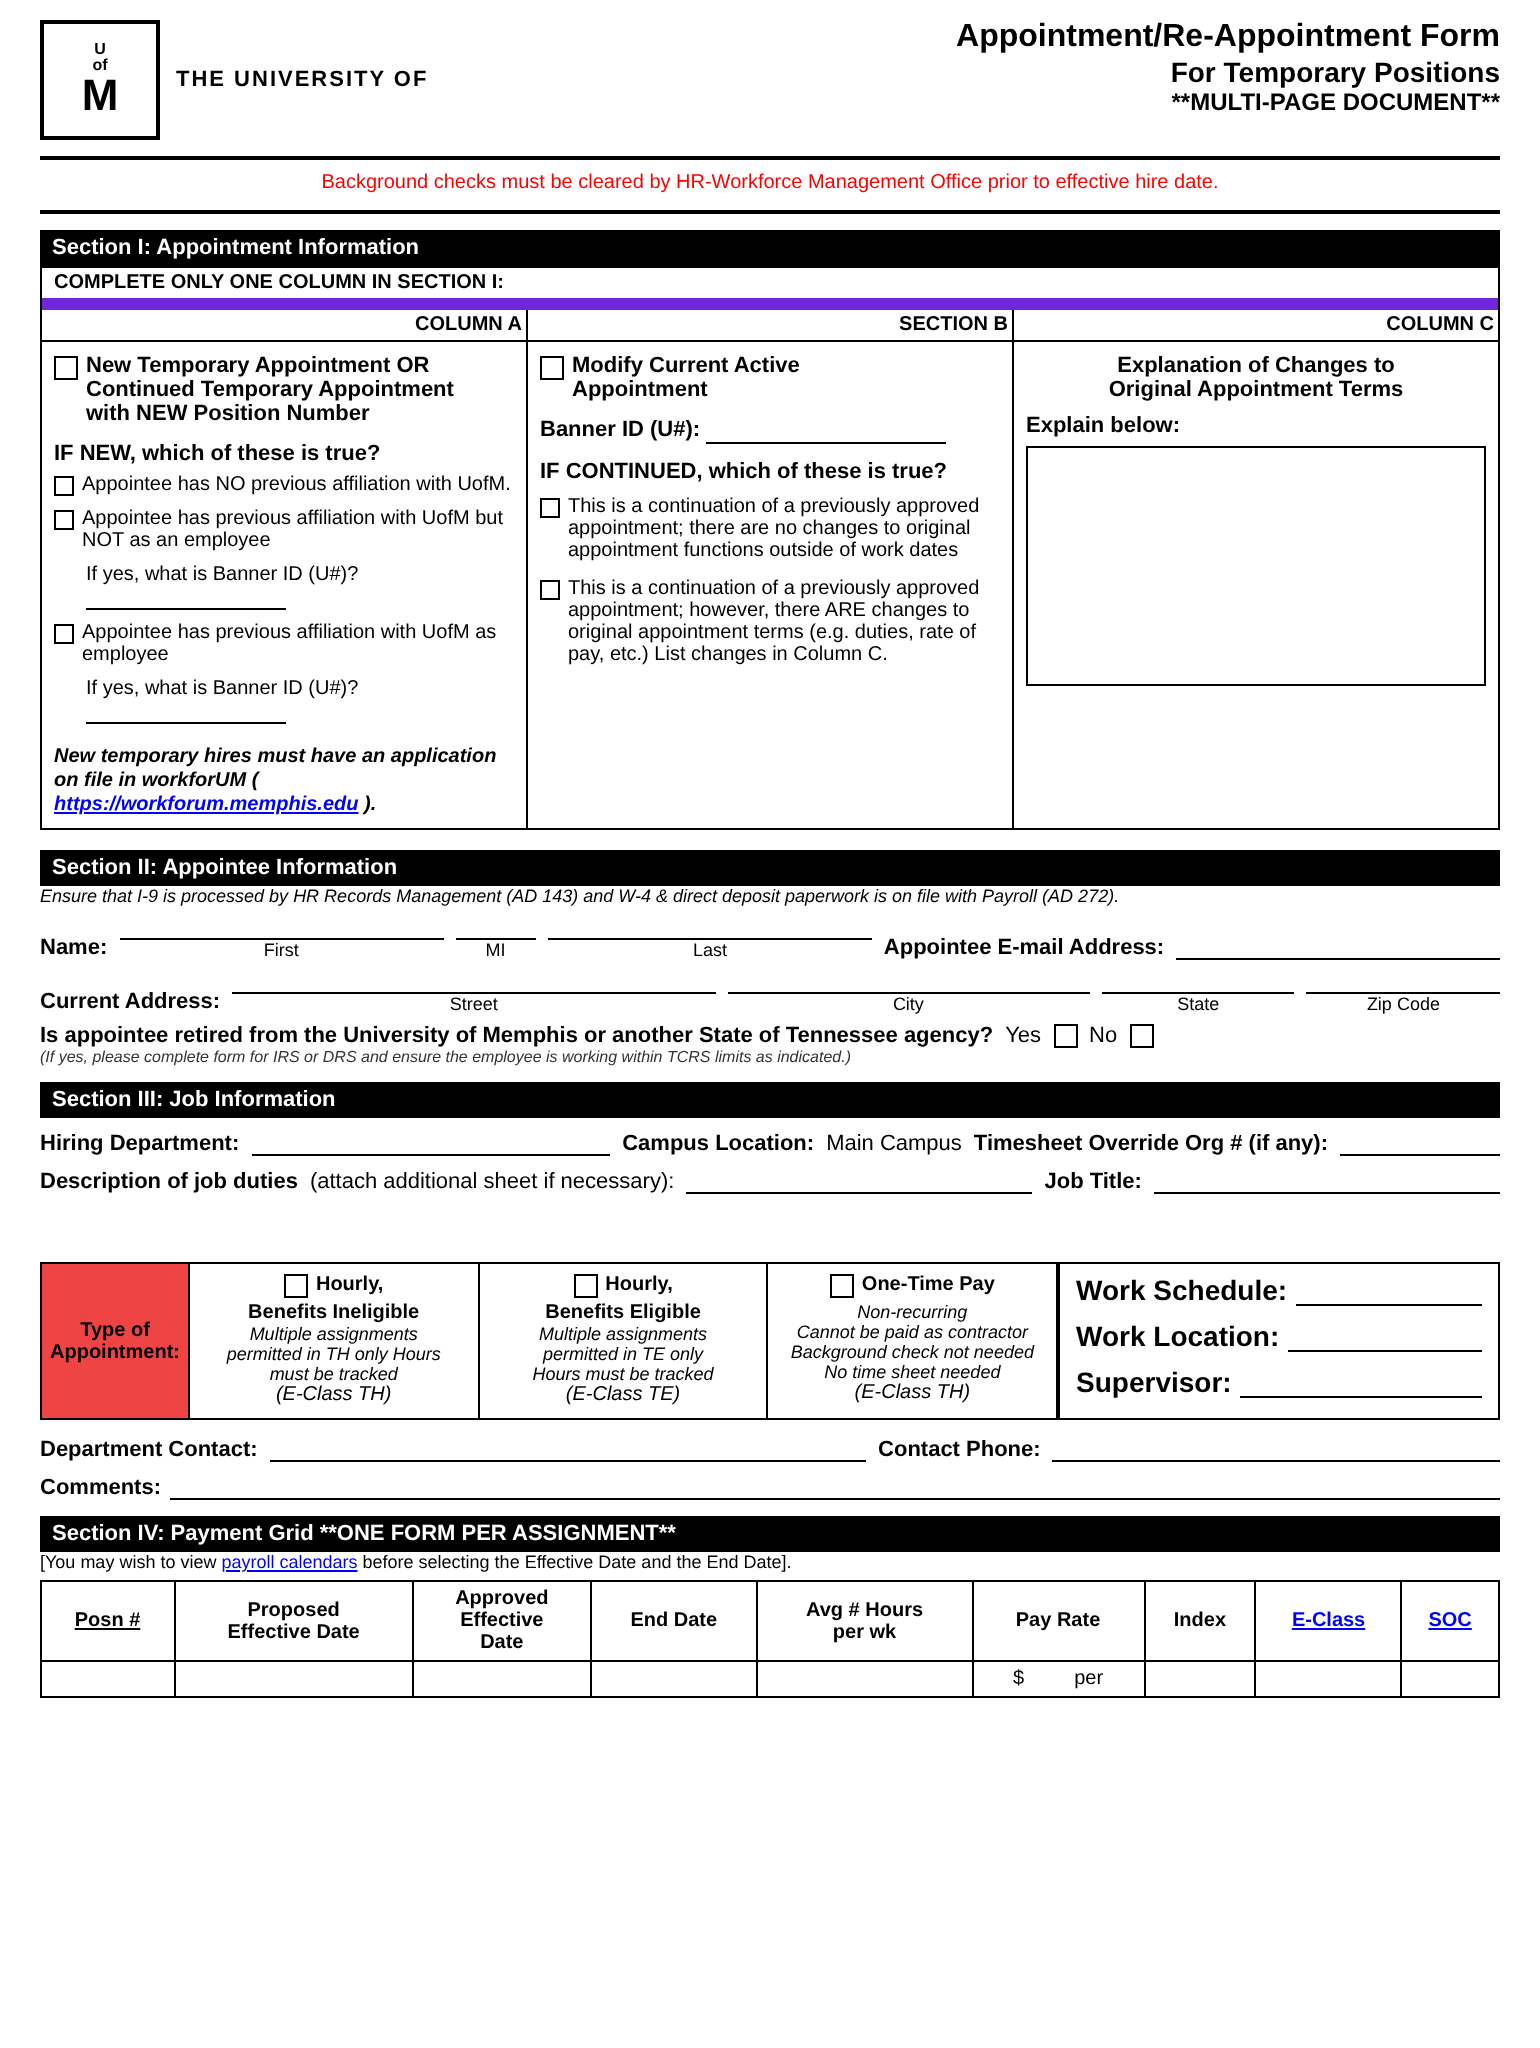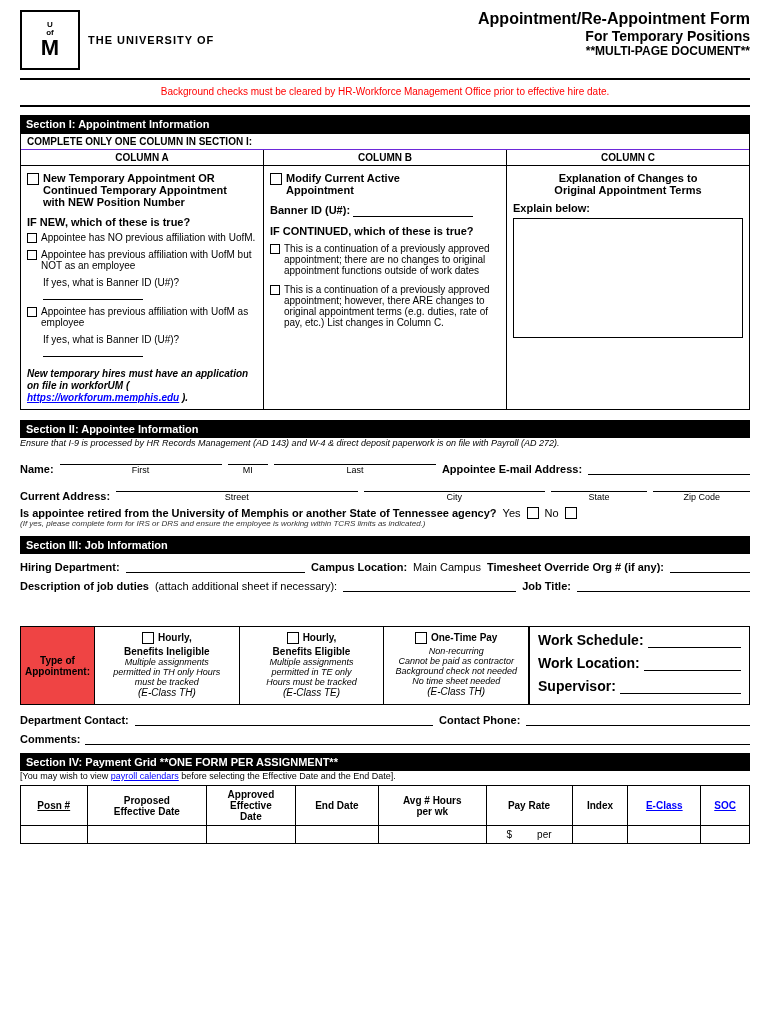--- a/index.html
+++ b/index.html
@@ -76,31 +76,31 @@
     .section1-box {
       border: 1px solid #000;
       margin-bottom: 10px;
     }
     .col-header-row {
       display: flex;
       border-bottom: 1px solid #000;
     }
     .col-header-row .col-label {
       flex: 1;
-      text-align: center;
+      text-align: right;
       font-weight: bold;
       font-size: 10px;
       border-right: 1px solid #000;
       padding: 2px;
     }
     .col-header-row .col-label:last-child { border-right: none; }
 
     .complete-row {
       background: #fff;
-      border-bottom: 1px solid #6d28d9;
+      border-bottom: 6px solid #6d28d9;
       padding: 2px 6px;
       font-weight: bold;
       font-size: 10px;
     }
 
     .cols-container {
       display: flex;
     }
     .col-a {
       flex: 1;
@@ -321,21 +321,21 @@
 <div class="warning-text">Background checks must be cleared by HR-Workforce Management Office prior to effective hire date.</div>
 
 <hr style="border:1px solid #000; margin-bottom:8px;">
 
 <div>
   <div class="section-header">Section I: Appointment Information</div>
   <div class="section1-box">
     <div class="complete-row">COMPLETE ONLY ONE COLUMN IN SECTION I:</div>
     <div class="col-header-row">
       <div class="col-label">COLUMN A</div>
-      <div class="col-label">COLUMN B</div>
+      <div class="col-label">SECTION B</div>
       <div class="col-label">COLUMN C</div>
     </div>
     <div class="cols-container">
 
       <div class="col-a">
         <div class="checkbox-label">
           <div class="checkbox-sq"></div>
           <span><strong>New Temporary Appointment OR<br>Continued Temporary Appointment<br>with NEW Position Number</strong></span>
         </div>
 

